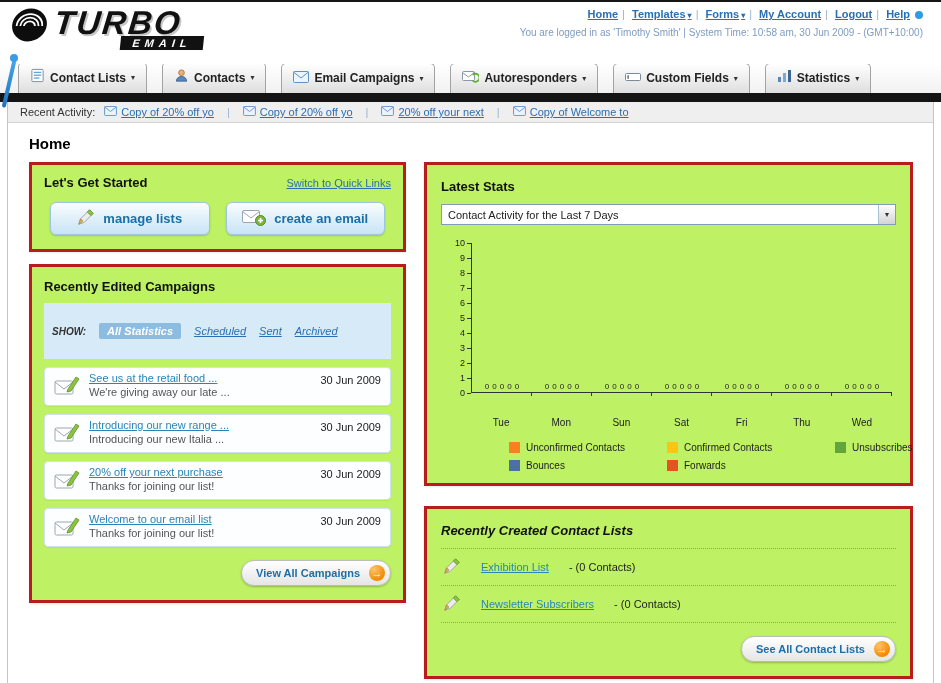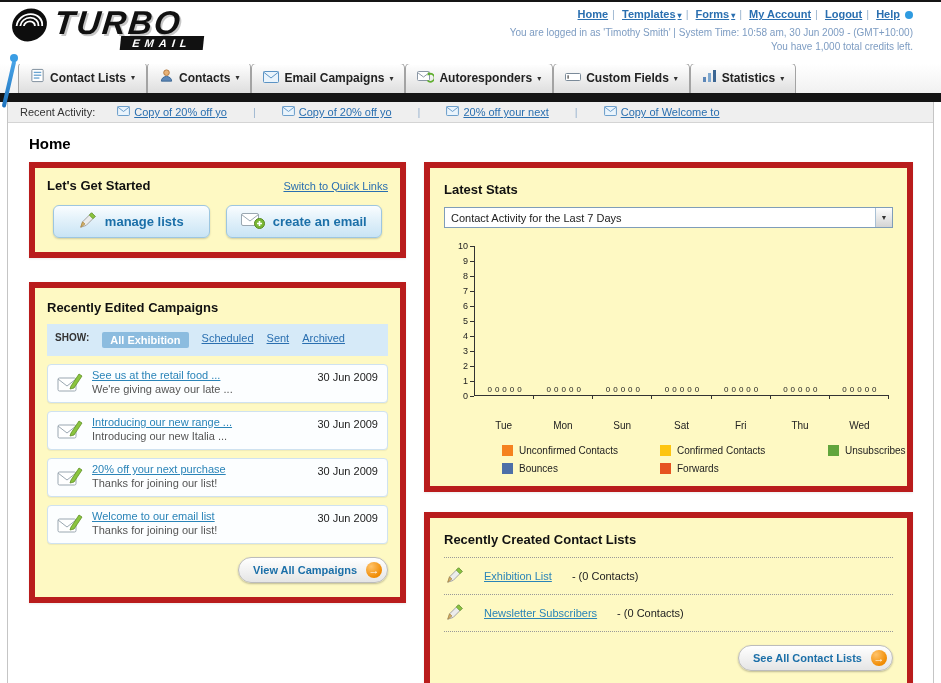--- a/index.html
+++ b/index.html
@@ -13,66 +13,66 @@
 
   
   .header { position:relative; height:62px; background:#fff; }
   .logo { position:absolute; left:10px; top:4px; display:flex; align-items:flex-start; gap:2px; transform:skew(-6deg); }
   .logo-text-wrap { display:flex; flex-direction:column; }
   .logo-turbo { font-size:33px; font-weight:bold; font-style:italic; letter-spacing:2px; color:#111; line-height:1; text-shadow:2px 2px 0 rgba(0,0,0,.22); }
   .logo-email { display:inline-block; background:#111; color:#fff; font-size:11px; font-weight:bold; font-style:italic; letter-spacing:5px; padding:1px 12px; margin:-3px 0 0 68px; width:fit-content; }
   .swoosh { position:absolute; left:7px; top:58px; width:4px; height:48px; background:linear-gradient(#4aa5e8,#1d72bd); transform:rotate(13deg); border-radius:3px; }
   .swoosh-dot { position:absolute; left:10px; top:52px; width:8px; height:8px; border-radius:50%; background:#3a9de4; }
 
-  .header-right { position:absolute; right:28px; top:6px; text-align:right; }
+  .header-right { position:absolute; right:18px; top:6px; text-align:right; }
   .top-links { font-size:11px; }
   .top-links a { color:#2a6fb0; text-decoration:underline; font-weight:bold; }
   .sep { color:#9ab4cf; margin:0 4px; font-size:11px; }
   .drop-arrow { font-size:8px; color:#2a6fb0; margin-left:2px; }
   .status-dot { display:inline-block; width:8px; height:8px; border-radius:50%; background:#2f9be0; margin-left:5px; vertical-align:middle; }
   .login-line { margin-top:7px; font-size:10px; color:#7d9cc2; }
   .credits-line { margin-top:3px; font-size:10px; color:#7d9cc2; }
 
   
-  .tabs { display:flex; gap:0; align-items:flex-end; padding-left:18px; height:29px; background:linear-gradient(#ffffff,#f1f1f1); }
+  .tabs { display:flex; gap:15px; align-items:flex-end; padding-left:18px; height:29px; background:linear-gradient(#ffffff,#f1f1f1); }
   .tab { display:flex; align-items:center; gap:5px; padding:5px 11px 6px; border:1px solid #a3a3a3; border-bottom:none; border-radius:5px 5px 0 0;
          background:linear-gradient(#ffffff,#dedede); box-shadow:inset 0 1px 0 #fff; cursor:pointer; }
   .tab-label { font-size:12px; font-weight:bold; color:#222; white-space:nowrap; }
   .tab-arrow { font-size:8px; color:#333; }
   .dark-bar { height:9px; background:#141414; }
 
   
   .frame { margin:0 7px; border:1px solid #c5c5c5; border-top:none; background:#fff; padding-bottom:20px; }
 
-  .activity-bar { background:#efefef; border-bottom:1px solid #d4d4d4; padding:4px 12px; display:flex; align-items:flex-end; gap:22px; font-size:11px; color:#333; }
+  .activity-bar { background:#efefef; border-bottom:1px solid #d4d4d4; padding:4px 12px; display:flex; align-items:flex-end; gap:9px; font-size:11px; color:#333; }
   .activity-item { display:inline-flex; align-items:center; gap:4px; }
   .activity-link { color:#2a6fb0; text-decoration:underline; font-size:11px; }
 
   .page-title { font-size:15px; font-weight:bold; color:#000; margin:12px 0 10px 21px; }
 
   .cols { display:flex; gap:18px; padding:0 20px 0 21px; align-items:flex-start; }
   .left-col { width:377px; flex:none; }
   .right-col { flex:1; min-width:0; }
 
-  .panel { border:6px solid #b91c1c; background:#fef9c3; box-shadow:0 1px 2px rgba(0,0,0,.08); }
+  .panel { border:3px solid #b91c1c; background:#bef264; box-shadow:0 1px 2px rgba(0,0,0,.08); }
   .panel-title { font-size:13px; font-weight:bold; color:#111; }
   .link { color:#2a6fb0; text-decoration:underline; font-size:11px; }
 
   
   #get-started { padding:10px 12px 14px; }
   .gs-head { display:flex; justify-content:space-between; align-items:center; }
   .gs-buttons { display:flex; gap:16px; margin-top:12px; padding:0 6px; }
   .big-btn { flex:1; height:33px; display:flex; align-items:center; justify-content:center; gap:8px;
              border:1px solid #9dc6e0; border-radius:6px;
              background:linear-gradient(180deg,#fafdff 0%,#e2f1fa 45%,#c9e4f5 100%);
              box-shadow:0 1px 2px rgba(0,0,0,.18); color:#1b6fa8; font-weight:bold; font-size:13px; cursor:pointer; font-family:inherit; }
 
   
-  #campaigns { margin-top:24px; padding:10px 12px 14px; }
-  .filter-bar { margin-top:8px; background:#d6eaf8; padding:8px 8px; display:flex; gap:13px; }
+  #campaigns { margin-top:12px; padding:10px 12px 14px; }
+  .filter-bar { margin-top:8px; background:#d6eaf8; padding:20px 8px; display:flex; align-items:center; gap:13px;font-style:italic; }
   .show-label { font-size:10px; font-weight:bold; color:#333; }
   .filter-selected { background:#8cbcdf; color:#fff; font-weight:bold; padding:2px 8px; border-radius:2px; font-size:11px; cursor:pointer; }
   .filter-link { font-size:11px; }
   .camp-row { margin-top:8px; border:1px solid #cfe2f0; border-radius:4px; background:#fcfeff; padding:4px 9px; display:flex; gap:9px; box-shadow:0 1px 1px rgba(0,0,0,.06); }
   .camp-icon { flex:none; margin-top:3px; }
   .camp-text { flex:1; min-width:0; }
   .camp-title { font-size:11px; color:#2a84b8; text-decoration:underline; display:block; white-space:nowrap; }
   .camp-sub { font-size:11px; color:#555; margin-top:2px; white-space:nowrap; }
   .camp-date { font-size:11px; color:#222; white-space:nowrap; margin-top:2px; }
   .panel-actions { text-align:right; margin-top:13px; }
@@ -95,26 +95,26 @@
   .y-mark { width:4px; height:1px; background:#333; margin-left:2px; }
   .plot-col { flex:1; min-width:0; }
   .plot { display:flex; height:150px; border-left:1px solid #333; border-bottom:1px solid #333; }
   .day-group { flex:1; position:relative; display:flex; align-items:flex-end; justify-content:center; }
   .day-group::after { content:""; position:absolute; right:0; bottom:-4px; width:1px; height:4px; background:#333; }
   .zeros { display:flex; gap:3px; padding-bottom:1px; }
   .zero { font-size:8px; line-height:1; color:#222; }
   .x-labels { display:flex; margin-top:24px; }
   .day-label { flex:1; text-align:center; font-size:10px; color:#222; }
   .legend { margin:14px 0 0 58px; display:grid; grid-template-columns:158px 168px auto; row-gap:7px; }
-  .legend-item { display:flex; align-items:center; gap:6px; font-size:10px; color:#222; }
+  .legend-item { display:flex; align-items:center; gap:6px; font-size:10px; color:#222;margin-left:10px; }
   .legend-swatch { width:11px; height:11px; flex:none; }
 
   
   #contact-lists { margin-top:20px; padding:12px 14px 14px; }
-  .cl-title-row { padding-bottom:9px; border-bottom:1px dotted #999; }
+  .cl-title-row { padding-bottom:9px; border-bottom:1px dotted #999;font-style:italic; }
   .cl-item { display:flex; align-items:center; gap:20px; padding:8px 2px; border-bottom:1px dotted #999; font-size:11px; }
   .cl-link { color:#2a84b8; text-decoration:underline; }
   .cl-detail { color:#222; }
 </style>
 </head>
 <body>
 
 <div class="header">
   <div class="logo">
     <span>
@@ -136,21 +136,20 @@
   <div class="header-right">
     <nav class="top-links">
       <a>Home</a><span class="sep">|</span>
       <a><span>Templates</span><span class="drop-arrow">▾</span></a><span class="sep">|</span>
       <a><span>Forms</span><span class="drop-arrow">▾</span></a><span class="sep">|</span>
       <a>My Account</a><span class="sep">|</span>
       <a>Logout</a><span class="sep">|</span>
       <a>Help</a><span class="status-dot"></span>
     </nav>
     <div class="login-line">You are logged in as 'Timothy Smith' | System Time: 10:58 am, 30 Jun 2009 - (GMT+10:00)</div>
-    <div class="credits-line">You have 1,000 total credits left.</div>
   </div>
 </div>
 
 <div class="tabs">
   <div class="tab">
     <span><svg width="15" height="15" viewBox="0 0 16 16">
           <rect x="2" y="1.5" width="12" height="13" rx="1" fill="#fff" stroke="#7a8a99"></rect>
           <rect x="4" y="4" width="8" height="1.4" fill="#69a3d0"></rect>
           <rect x="4" y="7" width="8" height="1.4" fill="#69a3d0"></rect>
           <rect x="4" y="10" width="6" height="1.4" fill="#69a3d0"></rect>
@@ -270,21 +269,21 @@
                 </svg></span>
             <span>create an email</span>
           </button>
         </div>
       </div>
 
       <div class="panel" id="campaigns">
         <span class="panel-title">Recently Edited Campaigns</span>
         <div class="filter-bar">
           <span class="show-label">SHOW:</span>
-          <span class="filter-selected">All Exhibition</span>
+          <span class="filter-selected">All Statistics</span>
           <a class="link filter-link">Scheduled</a>
           <a class="link filter-link">Sent</a>
           <a class="link filter-link">Archived</a>
         </div>
 
         <div class="camp-row">
           <span class="camp-icon"><svg width="26" height="22" viewBox="0 0 26 22">
                 <rect x="1" y="6" width="18" height="13" rx="1.5" fill="#fff" stroke="#9aa7b1"></rect>
                 <path d="M1 7 L10 14 L19 7" fill="none" stroke="#9aa7b1"></path>
                 <path d="M14 14 L22 2 L25 4 L17 16 L13 17 Z" fill="#8bc53f" stroke="#5e8f24" stroke-width="0.8"></path>

